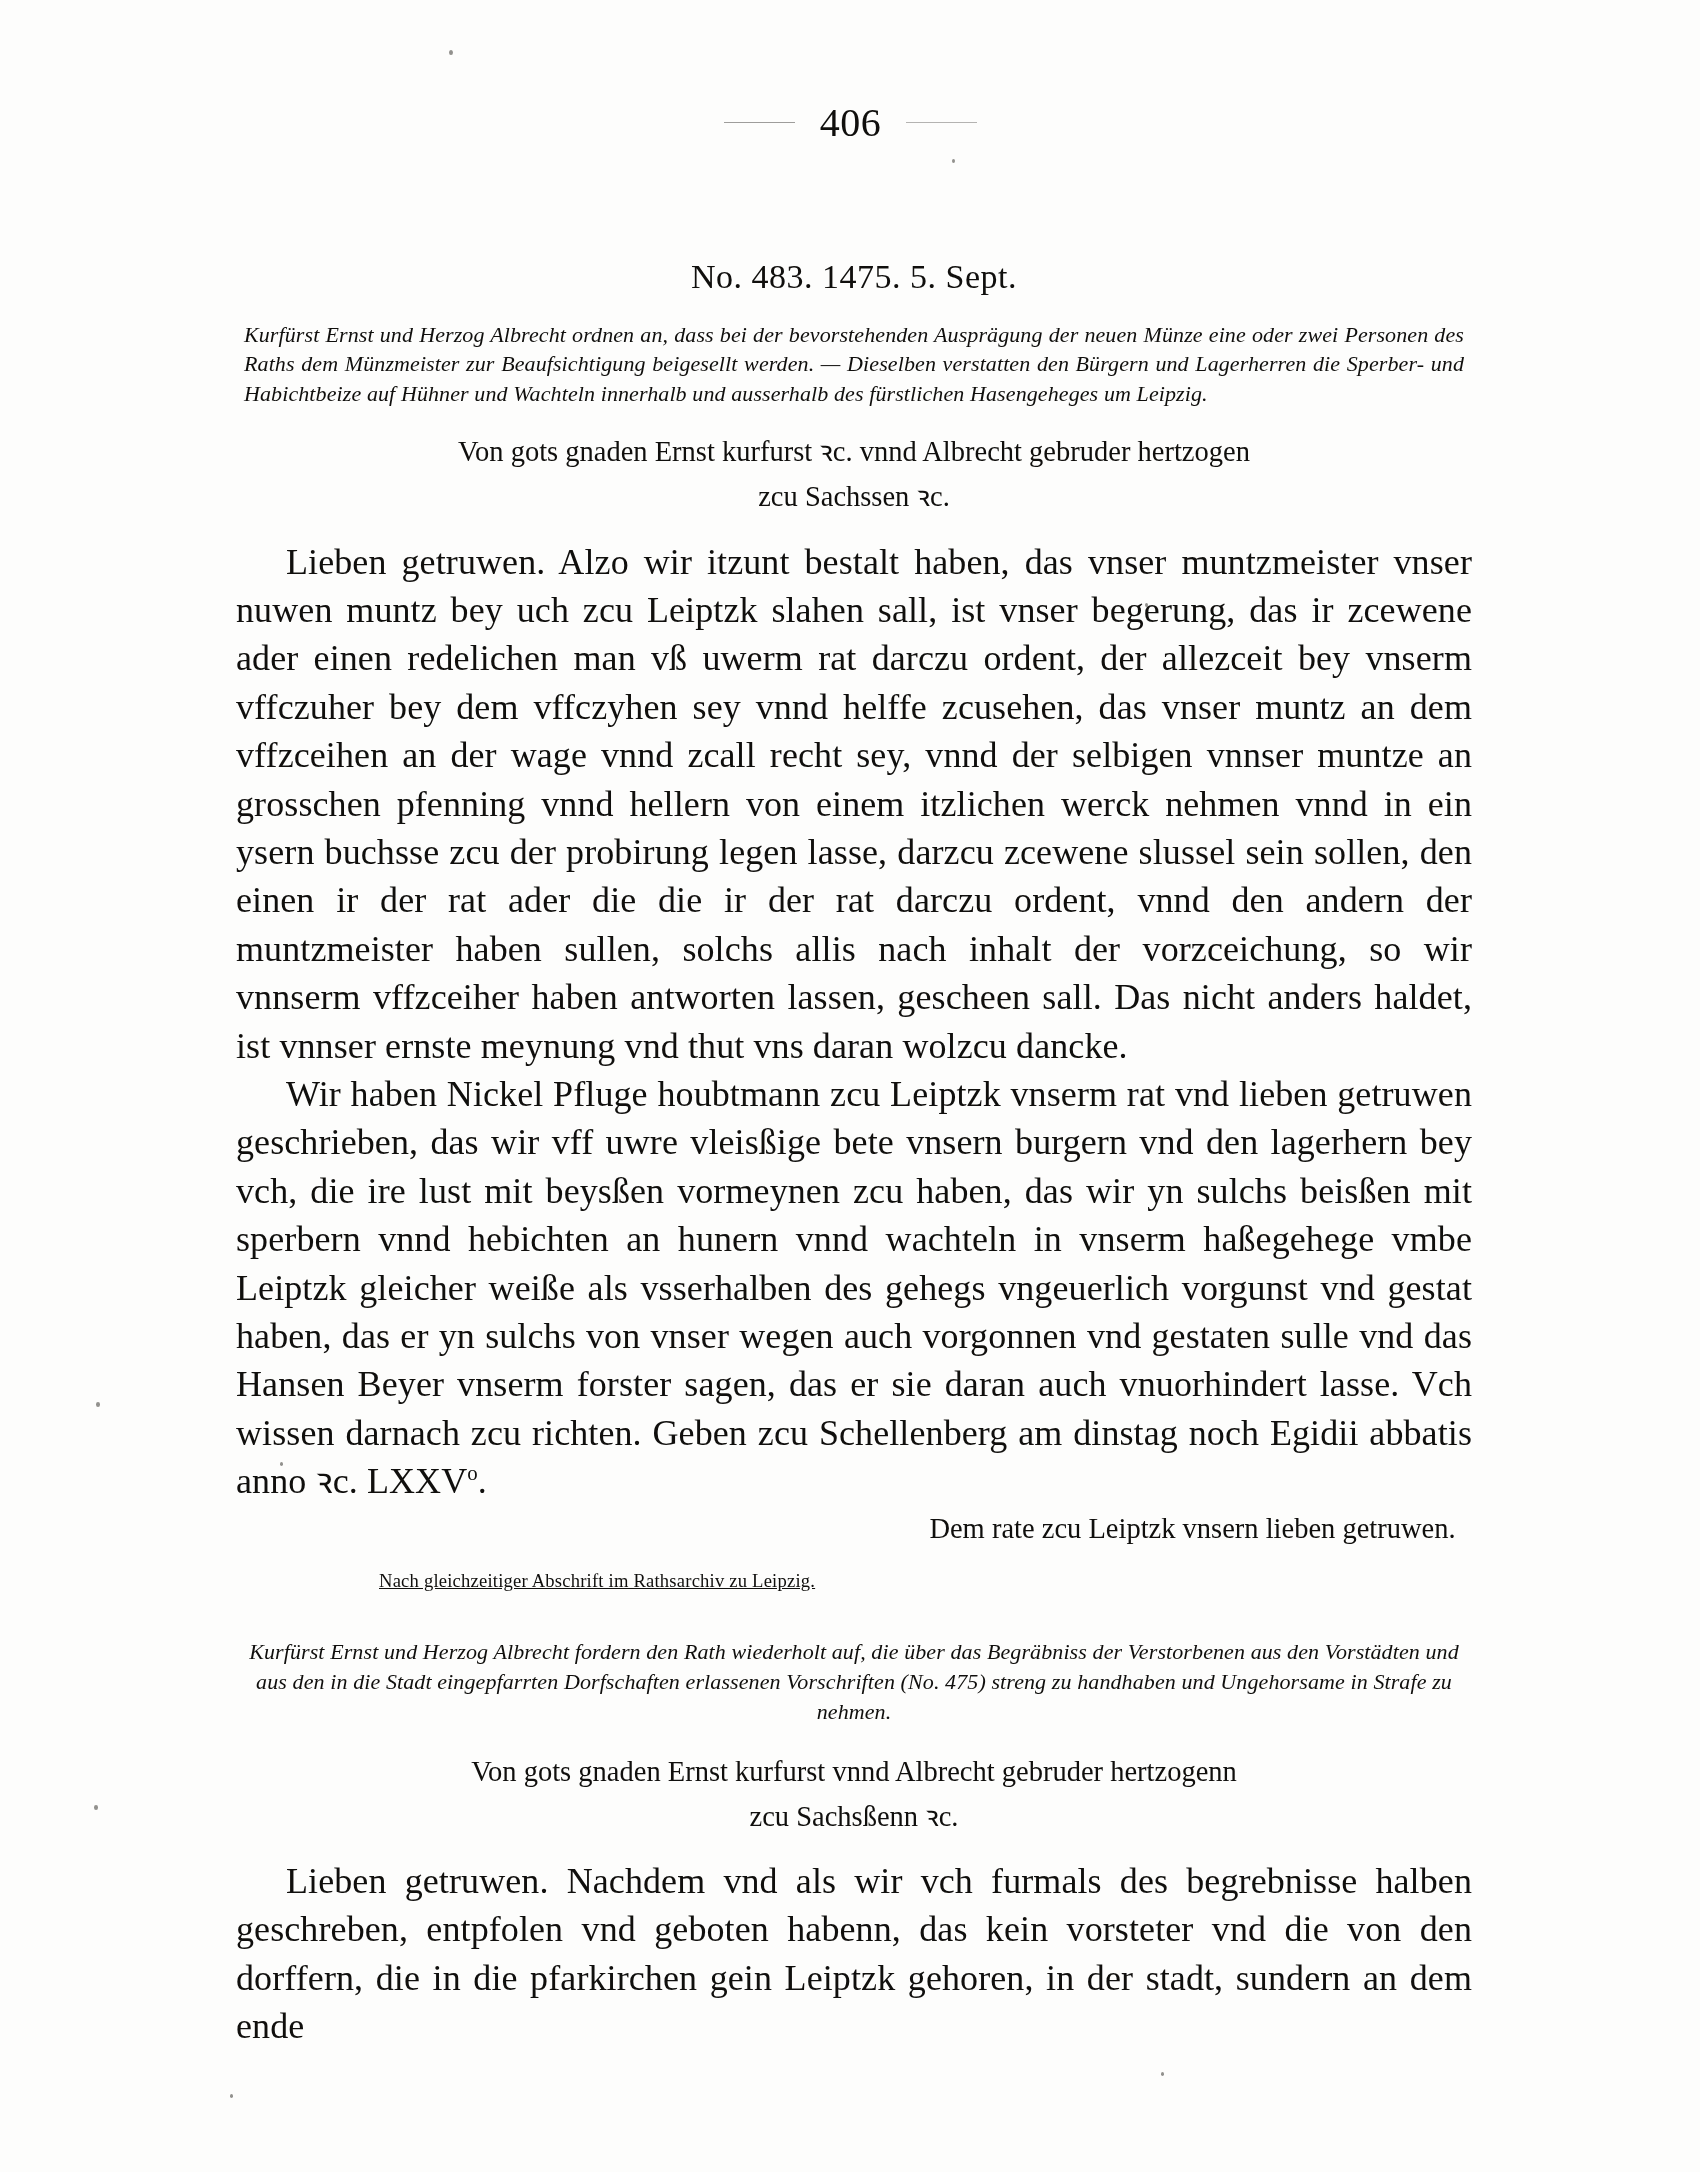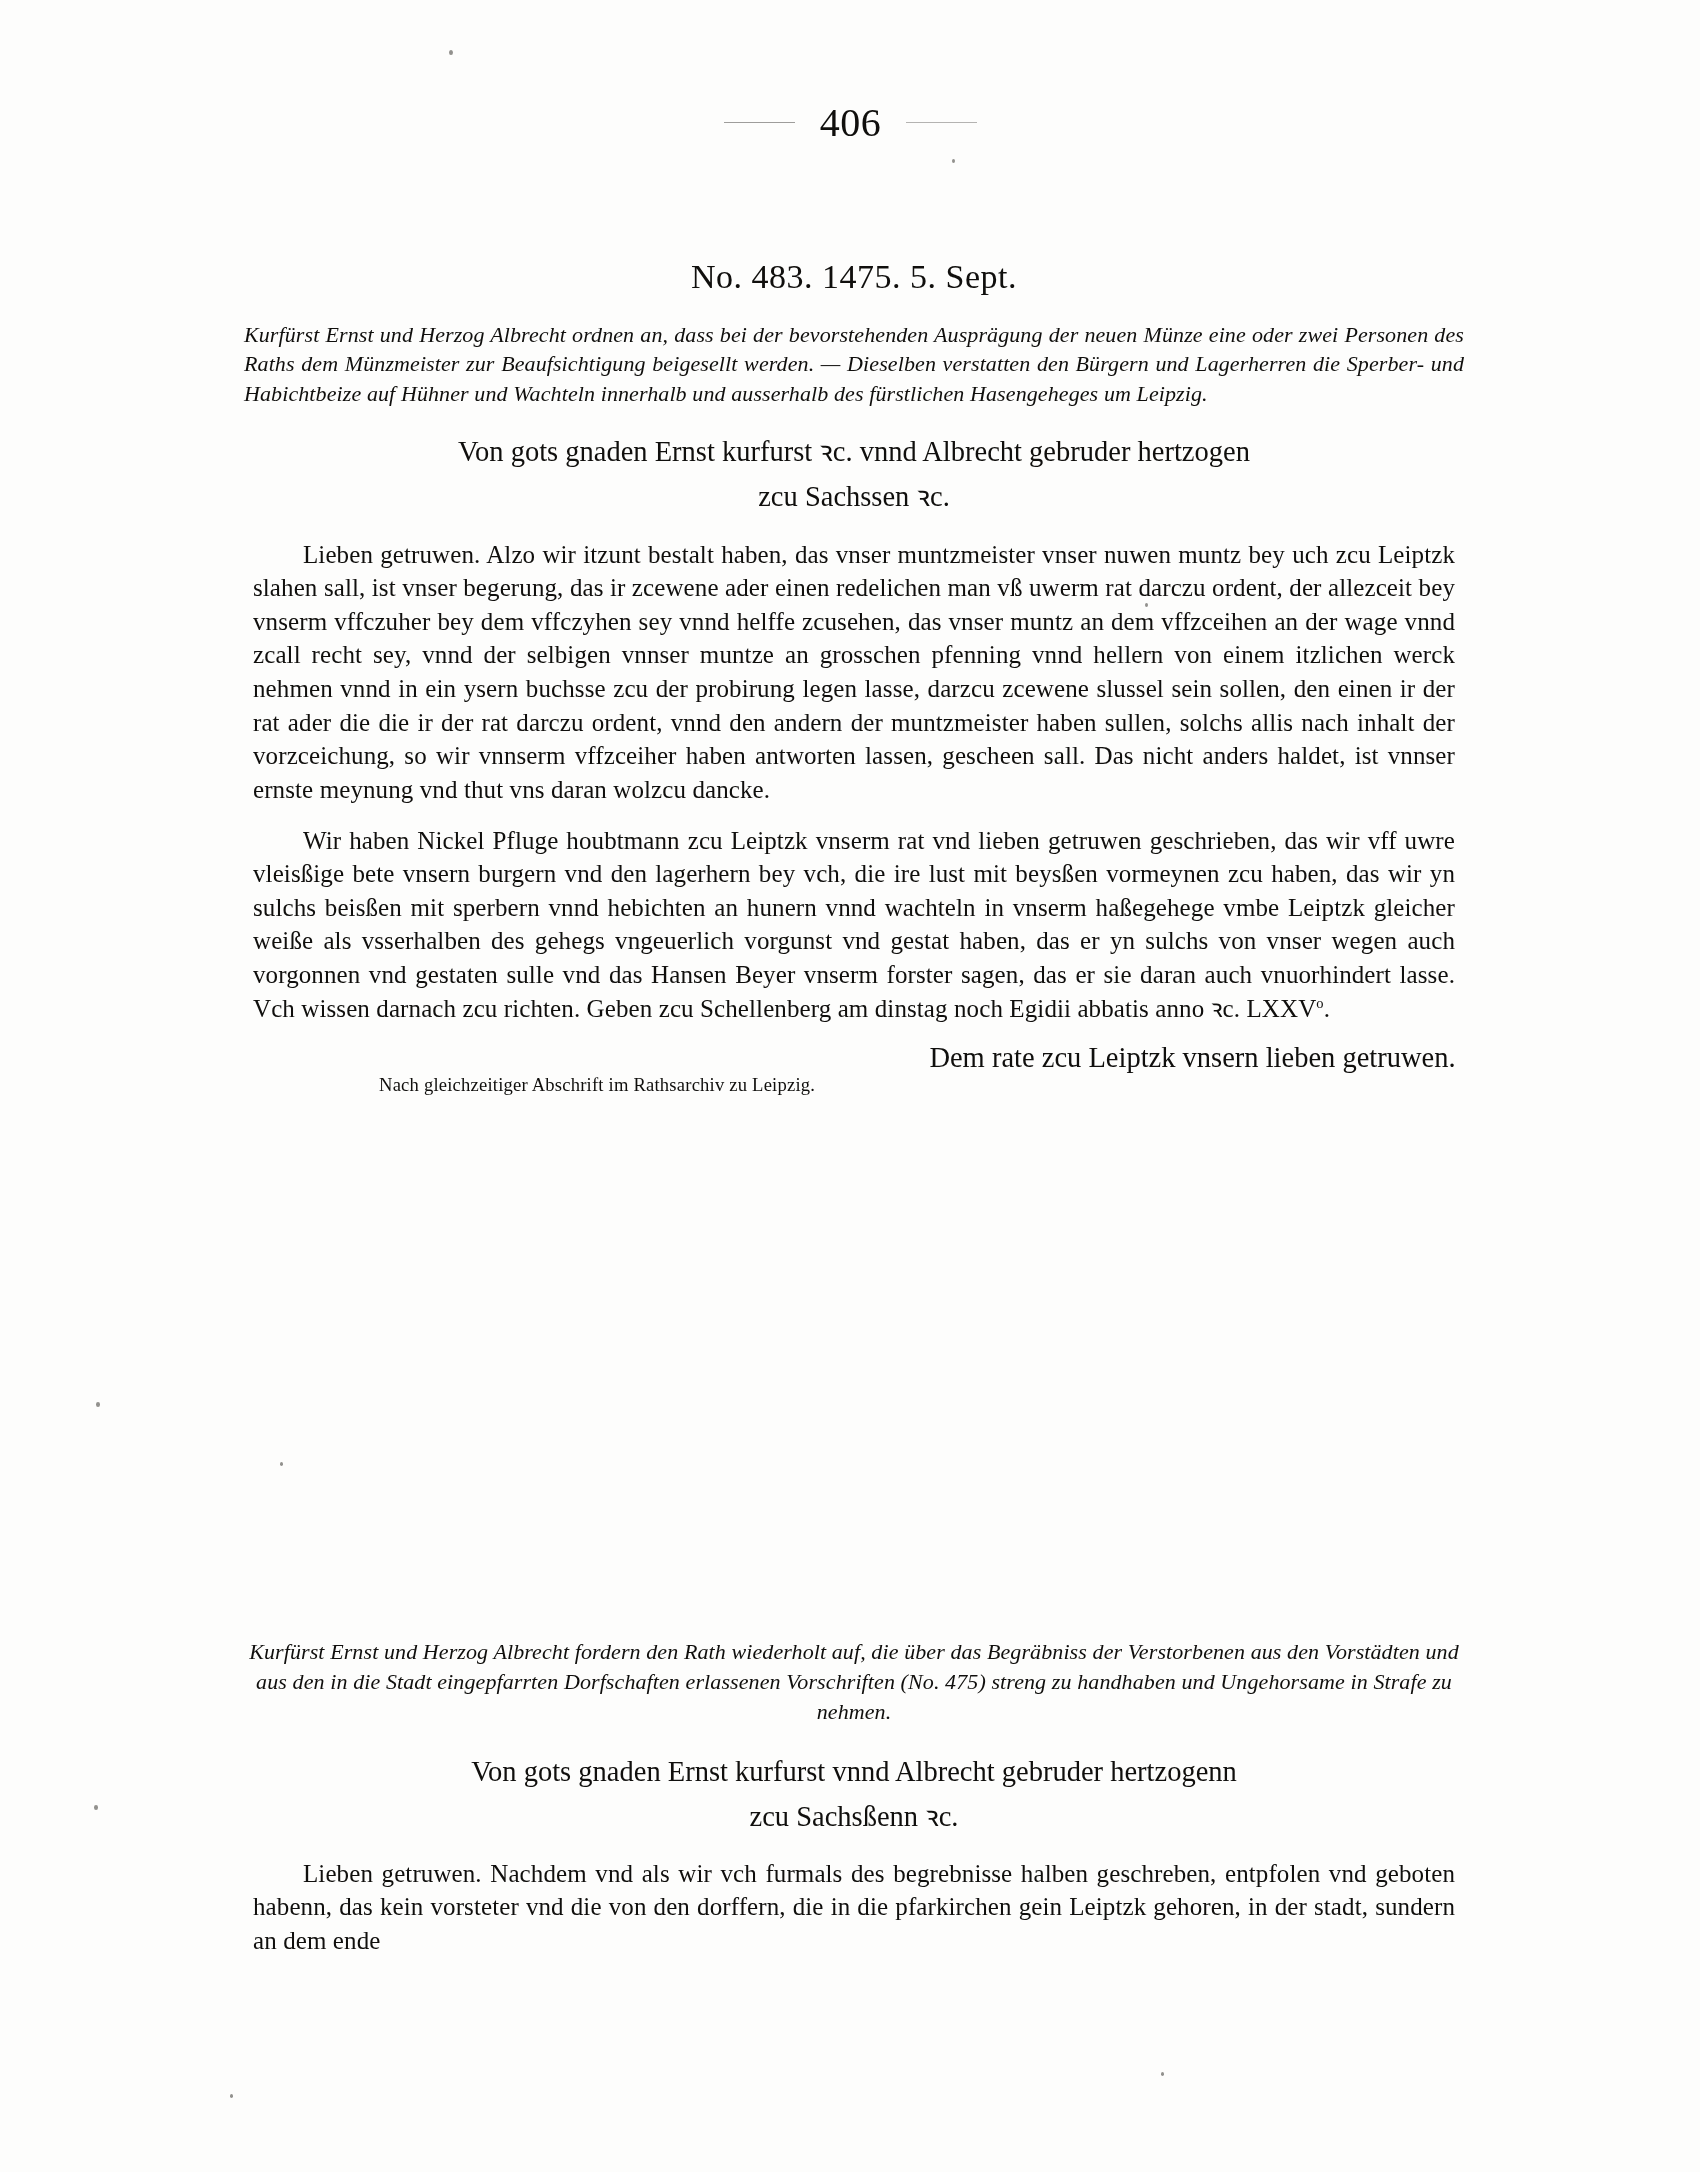--- a/index.html
+++ b/index.html
@@ -69,25 +69,25 @@
   }
 
   .addr {
     text-align: center;
     font-size: 28.5px;
     line-height: 1.30;
     margin: 8px;
   }
 
   .para {
-    font-size: 25px;
+    font-size: 36px;
     line-height: 1.345;
     text-align: justify;
     text-justify: inter-word;
-    margin: 17px;
+    margin: 0;
     text-indent: 50px;
     letter-spacing: 0.1px;
   }
 
   .closing {
     font-size: 28.5px;
     margin: 0;
     text-align: right;
     padding-right: 16.4px;
   }
@@ -144,21 +144,21 @@
       <p class="addr">zcu Sachssen ꝛc.</p>
 
       <p class="para" style="margin-top:22px;">Lieben getruwen. Alzo wir itzunt bestalt haben, das vnser muntzmeister vnser nuwen muntz bey uch zcu Leiptzk slahen sall, ist vnser begerung, das ir zcewene ader einen redelichen man vß uwerm rat darczu ordent, der allezceit bey vnserm vffczuher bey dem vffczyhen sey vnnd helffe zcusehen, das vnser muntz an dem vffzceihen an der wage vnnd zcall recht sey, vnnd der selbigen vnnser muntze an grosschen pfenning vnnd hellern von einem itzlichen werck nehmen vnnd in ein ysern buchsse zcu der probirung legen lasse, darzcu zcewene slussel sein sollen, den einen ir der rat ader die die ir der rat darczu ordent, vnnd den andern der muntzmeister haben sullen, solchs allis nach inhalt der vorzceichung, so wir vnnserm vffzceiher haben antworten lassen, gescheen sall. Das nicht anders haldet, ist vnnser ernste meynung vnd thut vns daran wolzcu dancke.</p>
 
       <p class="para" style="margin-top:0;">
         <span>Wir haben Nickel Pfluge houbtmann zcu Leiptzk vnserm rat vnd lieben getruwen geschrieben, das wir vff uwre vleisßige bete vnsern burgern vnd den lagerhern bey vch, die ire lust mit beysßen vormeynen zcu haben, das wir yn sulchs beisßen mit sperbern vnnd hebichten an hunern vnnd wachteln in vnserm haßegehege vmbe Leiptzk gleicher weiße als vsserhalben des gehegs vngeuerlich vorgunst vnd gestat haben, das er yn sulchs von vnser wegen auch vorgonnen vnd gestaten sulle vnd das Hansen Beyer vnserm forster sagen, das er sie daran auch vnuorhindert lasse. Vch wissen darnach zcu richten. Geben zcu Schellenberg am dinstag noch Egidii abbatis anno ꝛc. LXXV</span><span class="sup-o">o</span><span>.</span>
       </p>
 
       <p class="closing" style="margin-top:7px;">Dem rate zcu Leiptzk vnsern lieben getruwen.</p>
 
-      <p class="source-note" style="">Nach gleichzeitiger Abschrift im Rathsarchiv zu Leipzig.</p>
+      <p class="source-note" style="margin-top:25px;text-decoration:underline;">Nach gleichzeitiger Abschrift im Rathsarchiv zu Leipzig.</p>
     </div>
 
     <div style="position:absolute;top:1614px;left:0;width:1236px;">
 
 
       <p class="regest" style="margin-top:23px;text-align:center;line-height:1.36;">Kurfürst Ernst und Herzog Albrecht fordern den Rath wiederholt auf, die über das Begräbniss der Verstorbenen aus den Vorstädten und aus den in die Stadt eingepfarrten Dorfschaften erlassenen Vorschriften (No. 475) streng zu handhaben und Ungehorsame in Strafe zu nehmen.</p>
 
       <p class="addr" style="margin-top:26px;">Von gots gnaden Ernst kurfurst vnnd Albrecht gebruder hertzogenn</p>
       <p class="addr">zcu Sachsßenn ꝛc.</p>
 

